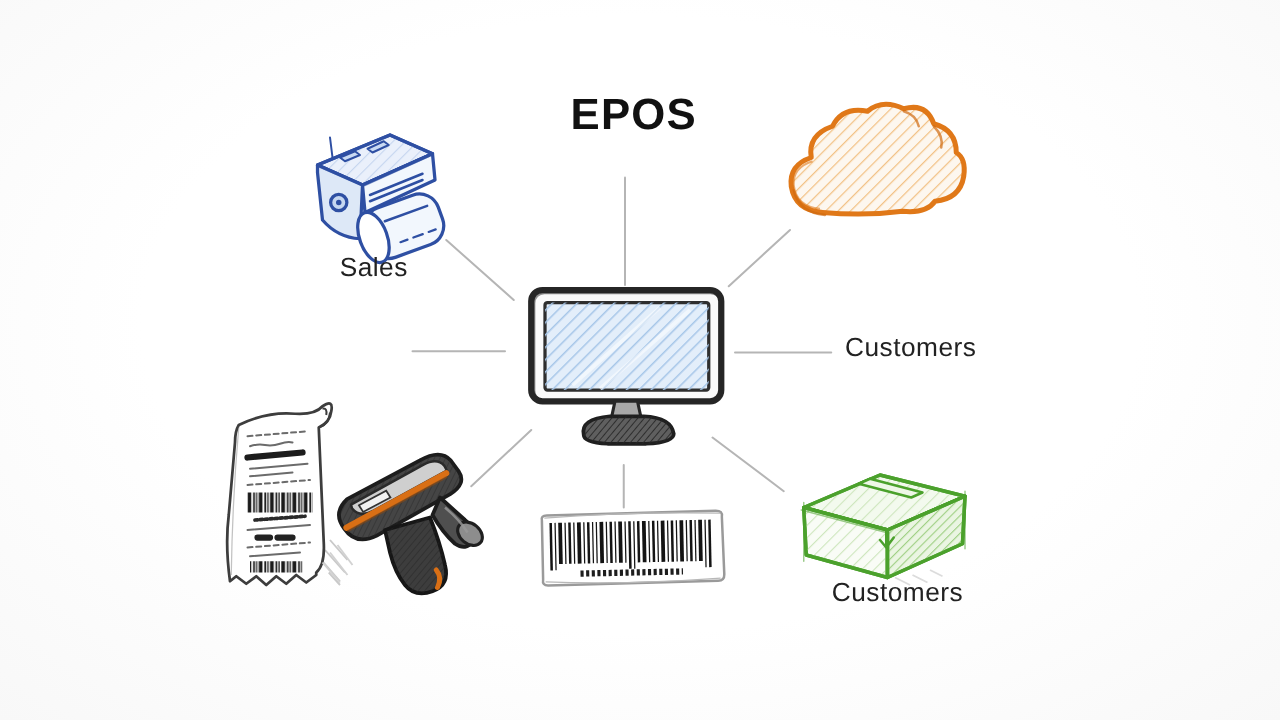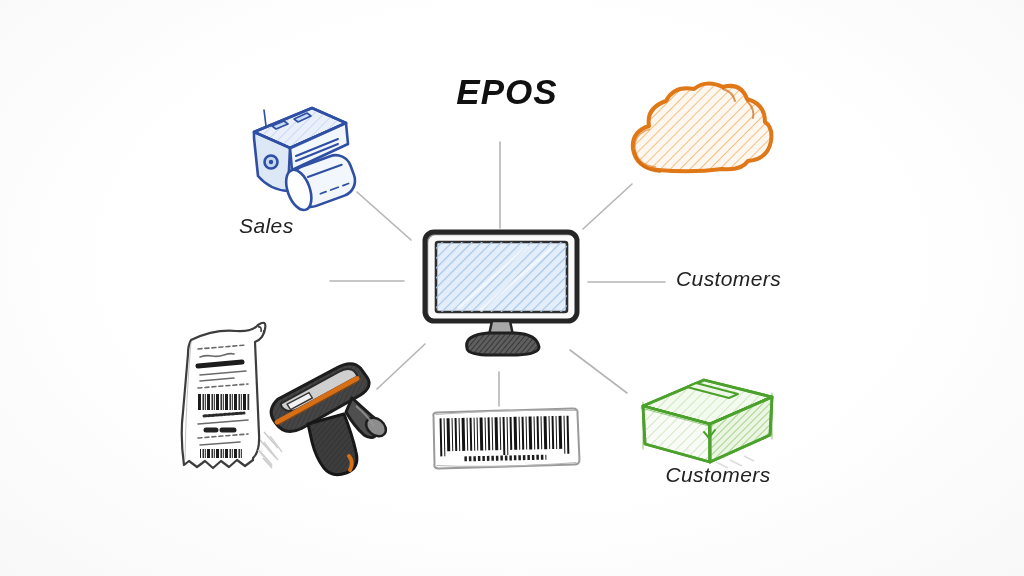--- a/index.html
+++ b/index.html
@@ -5,36 +5,35 @@
   html,body{margin:0;padding:0;}
   body{
     font-family:"Liberation Sans", sans-serif;
     background:#f2f2f2;
   }
   .stage{
     position:relative;
     width:1024px;height:576px;
     background:radial-gradient(ellipse at 50% 45%, #ffffff 55%, #f8f8f8 100%);
     overflow:hidden;
-    font-style:italic;
   }
   .abs{position:absolute;}
   .title{
     position:absolute;
     left:452px;top:72px;width:110px;
     text-align:center;
     font-size:35px;font-weight:700;letter-spacing:1px;
     color:#111111;
   }
   .node-label{
     position:absolute;
     font-size:21px;color:#222222;letter-spacing:.4px;
     white-space:nowrap;
   }
-  .lbl-sales{left:239px;top:214px;width:120px;}
+  .lbl-sales{left:239px;top:203px;width:120px;text-align:center;}
   .lbl-inventory{left:644px;top:194px;width:122px;text-align:center;}
   .lbl-customers-right{left:676px;top:267px;}
   .lbl-customers-bottom{left:662px;top:463px;width:112px;text-align:center;}
   svg{overflow:visible;}
 </style>
 </head>
 <body>
 
 <svg width="0" height="0" style="position:absolute" aria-hidden="true">
   <defs>

